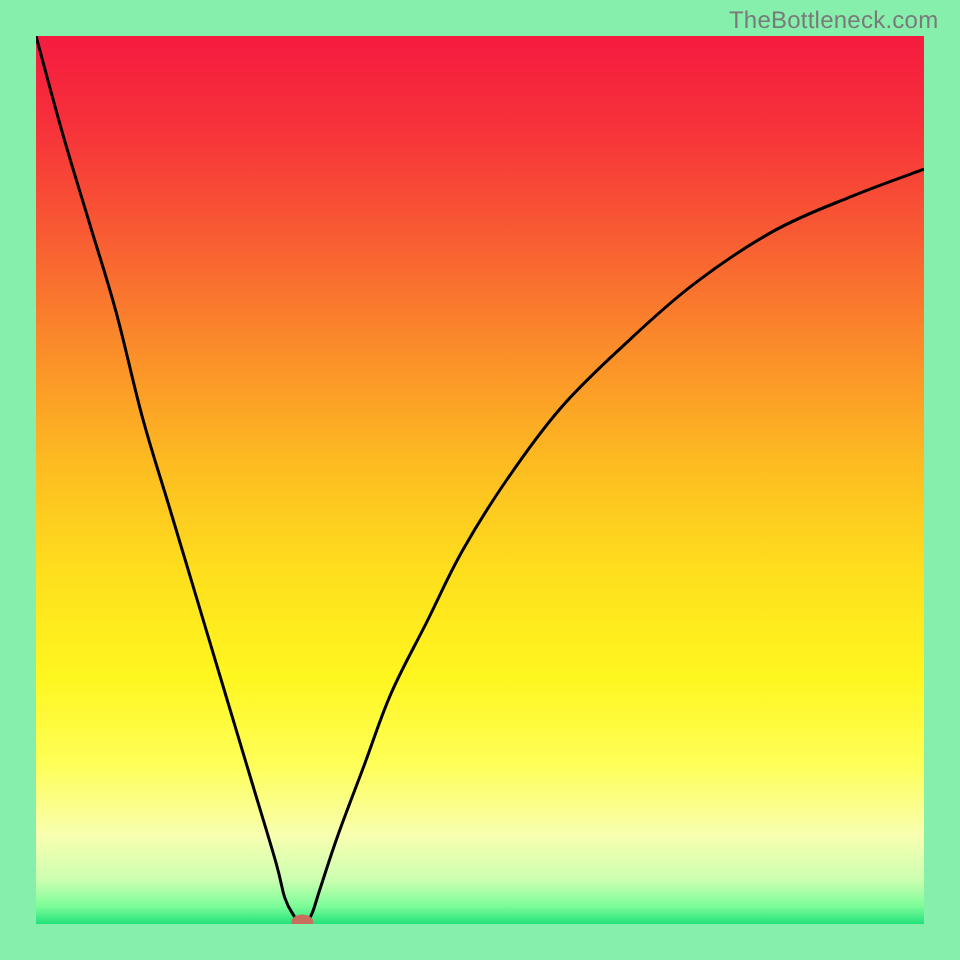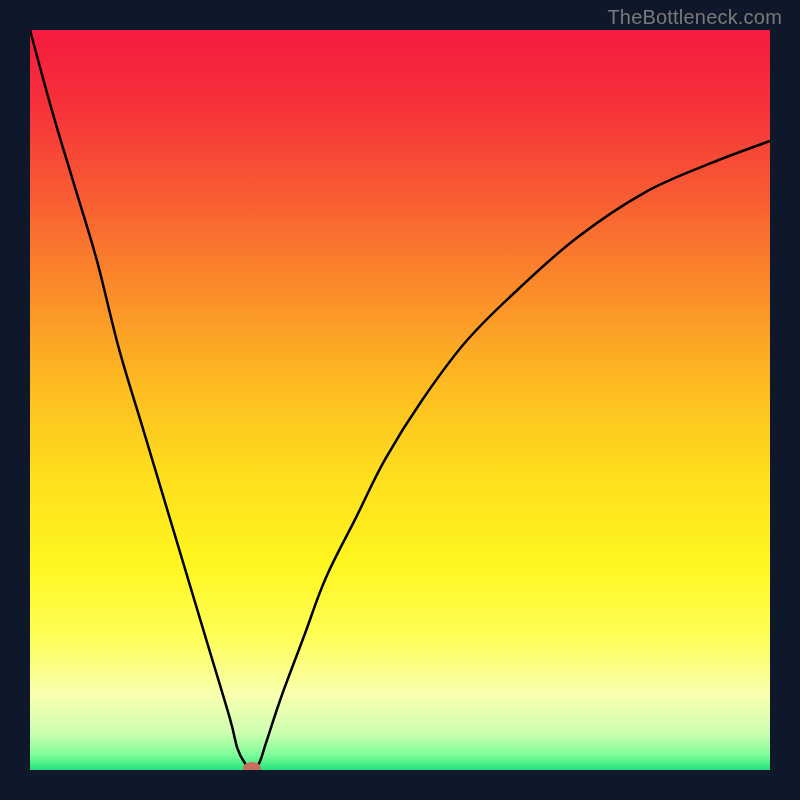--- a/index.html
+++ b/index.html
@@ -7,21 +7,21 @@
     padding: 0;
     width: 800px;
     height: 800px;
     background: #000;
     font-family: Arial, Helvetica, sans-serif;
     overflow: hidden;
   }
   .outer {
     width: 800px;
     height: 800px;
-    background: #0f172a;
+    background: #86efac;
     position: relative;
     text-align: center;
   }
   .watermark {
     position: absolute;
     top: 6px;
     right: 18px;
     color: #7a7a7a;
     font-size: 20px;
     font-weight: 500;

